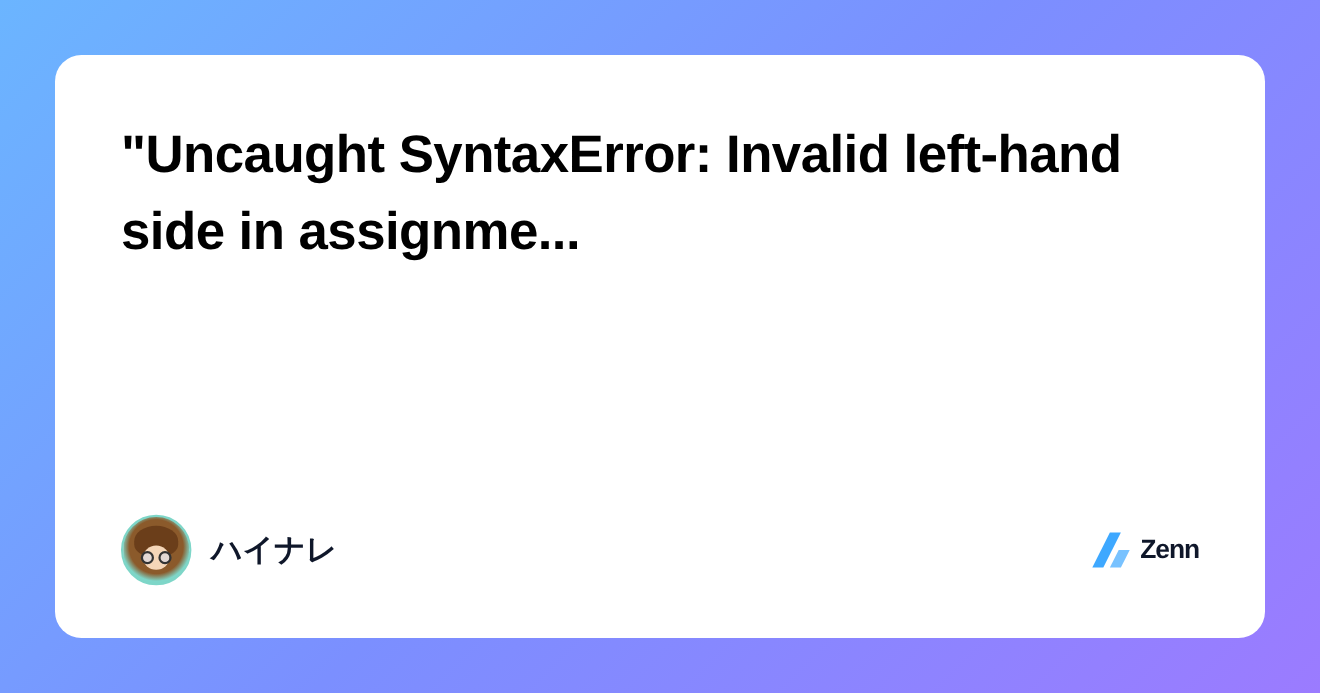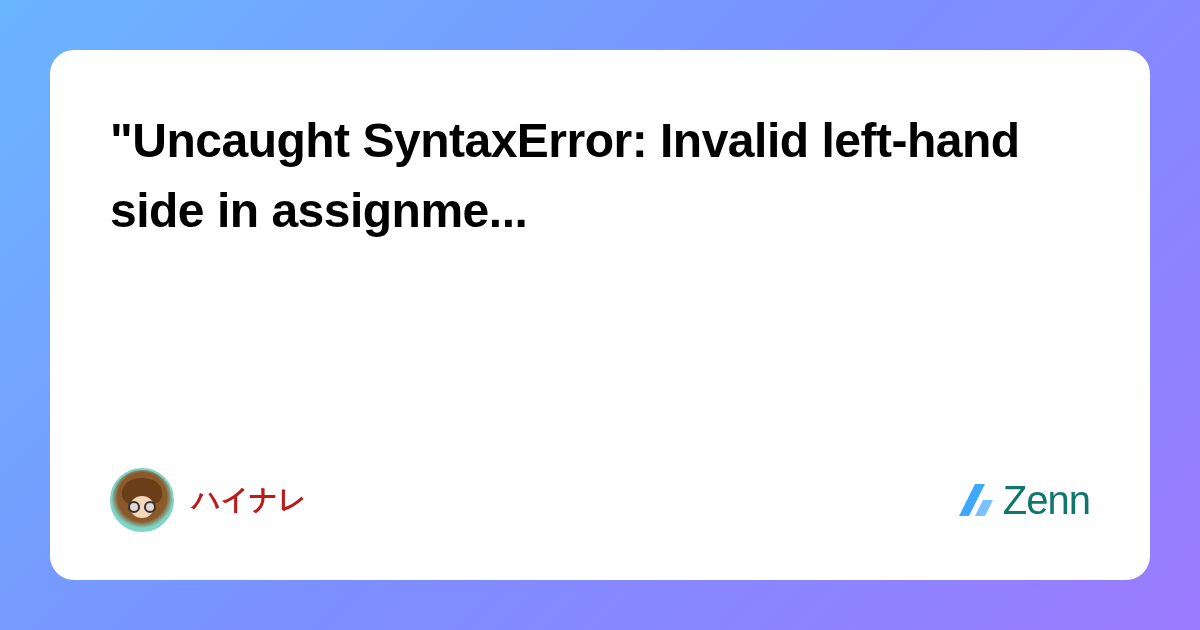--- a/index.html
+++ b/index.html
@@ -86,35 +86,35 @@
     .avatar-glasses span {
       width: 12px;
       height: 12px;
       border: 2px solid #333;
       border-radius: 50%;
       background: rgba(200,220,255,0.4);
     }
     .author-name {
       font-size: 28px;
       font-weight: 600;
-      color: #b91c1c;
+      color: #0f172a;
     }
     .logo {
       display: flex;
       align-items: center;
       gap: 8px;
     }
     .logo-icon {
       width: 40px;
       height: 40px;
     }
     .logo-text {
-      font-size: 40px;
-      font-weight: 400;
-      color: #0f766e;
+      font-size: 24px;
+      font-weight: 700;
+      color: #0f172a;
       letter-spacing: -1px;
     }
   </style>
 </head>
 <body>
 
 <div class="card">
   <h1 class="title">"Uncaught SyntaxError: Invalid left-hand side in assignme...</h1>
   <div class="footer">
     <div class="author">

